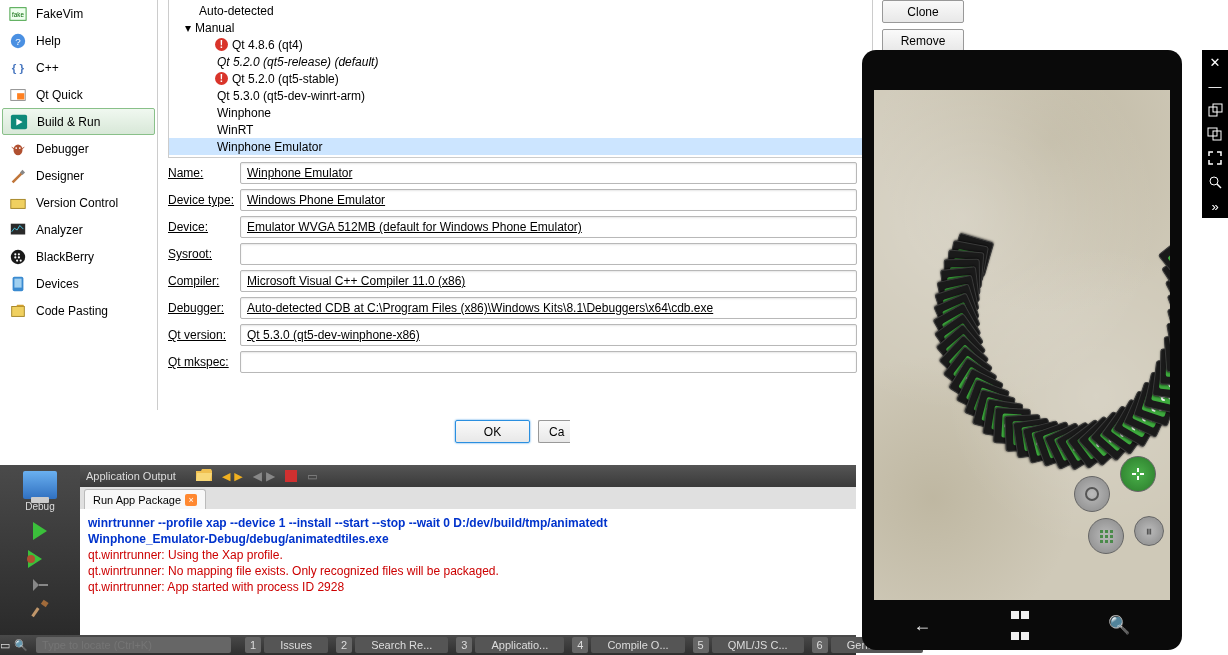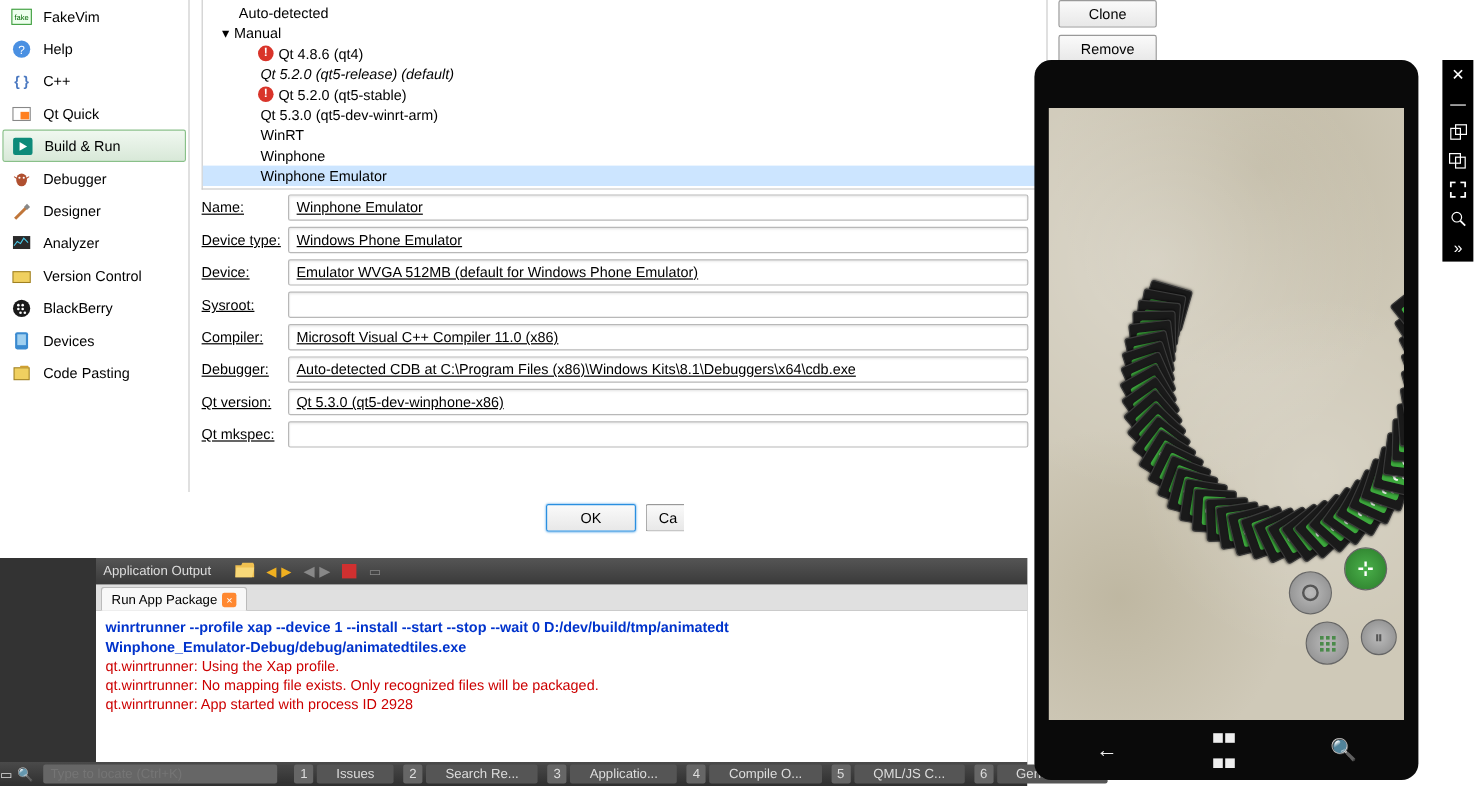--- a/index.html
+++ b/index.html
@@ -141,33 +141,33 @@
         <svg class="ico" viewBox="0 0 20 20">
           <path d="M3 16 L13 6 L15 8 L5 18 Z" fill="#c0763a"></path>
           <rect x="13" y="4" width="4" height="4" fill="#888" transform="rotate(45 15 6)"></rect>
         </svg>
       </span>
       <span>Designer</span>
     </div>
   <div class="sidebar-item">
       <span class="side-icon">
         <svg class="ico" viewBox="0 0 20 20">
+          <rect x="2" y="6" width="16" height="10" fill="#f0d060" stroke="#a08020"></rect>
+        </svg>
+      </span>
+      <span>Version Control</span>
+    </div>
+  <div class="sidebar-item">
+      <span class="side-icon">
+        <svg class="ico" viewBox="0 0 20 20">
           <rect x="2" y="3" width="16" height="12" fill="#2a2a2a"></rect>
           <polyline points="3,12 6,8 9,10 12,5 16,9" fill="none" stroke="#4ad0f0"></polyline>
         </svg>
       </span>
       <span>Analyzer</span>
-    </div>
-  <div class="sidebar-item">
-      <span class="side-icon">
-        <svg class="ico" viewBox="0 0 20 20">
-          <rect x="2" y="6" width="16" height="10" fill="#f0d060" stroke="#a08020"></rect>
-        </svg>
-      </span>
-      <span>Version Control</span>
     </div>
   <div class="sidebar-item">
       <span class="side-icon">
         <svg class="ico" viewBox="0 0 20 20">
           <circle cx="10" cy="10" r="8" fill="#1a1a1a"></circle>
           <g fill="#fff">
             <circle cx="7" cy="7" r="1.2"></circle>
             <circle cx="11" cy="7" r="1.2"></circle>
             <circle cx="7" cy="10.5" r="1.2"></circle>
             <circle cx="11" cy="10.5" r="1.2"></circle>
@@ -221,25 +221,25 @@
       <span class="tree-indent" style="width:46px"></span>
       <span class="err-icon">!</span>
       <span>Qt 5.2.0 (qt5-stable)</span>
     </div>
   <div class="tree-row">
       <span class="tree-indent" style="width:48px"></span>
       <span>Qt 5.3.0 (qt5-dev-winrt-arm)</span>
     </div>
   <div class="tree-row">
       <span class="tree-indent" style="width:48px"></span>
+      <span>Winphone</span>
+    </div>
+  <div class="tree-row">
+      <span class="tree-indent" style="width:48px"></span>
       <span>WinRT</span>
-    </div>
-  <div class="tree-row">
-      <span class="tree-indent" style="width:48px"></span>
-      <span>Winphone</span>
     </div>
   <div class="tree-row selected">
       <span class="tree-indent" style="width:48px"></span>
       <span>Winphone Emulator</span>
     </div>
 </div>
 
 <div class="right-buttons">
   <button class="btn-small">Clone</button>
   <button class="btn-small">Remove</button>
@@ -279,20 +279,39 @@
       <input class="form-input" value="" style="">
     </div>
 </div>
 
 <div class="buttons-row">
   <button class="dlg-btn default">OK</button>
   <button class="dlg-btn" style="width:32px;overflow:hidden;border-right:none;border-radius:2px 0 0 2px;text-align:left;padding-left:10px">Ca</button>
 </div>
 
 <div class="bottom-panel">
+  <div class="mode-bar">
+    <div class="mode-icon-big"></div>
+    <div class="mode-label">Debug</div>
+    <div class="play-tri"></div>
+    <div style="position:relative;width:24px;margin:0 auto 8px">
+        <div class="play-tri" style="margin:0;border-left-color:#3bc03b"></div>
+        <svg style="position:absolute;left:-2px;top:4px" width="10" height="10">
+          <circle cx="5" cy="5" r="4" fill="#b05030"></circle>
+        </svg>
+      </div>
+    <div class="arrow-gray"><svg width="20" height="18" viewBox="0 0 20 18">
+          <path d="M3 3 L3 15 L9 9 Z" fill="#888"></path>
+          <path d="M9 9 L18 9" stroke="#888" stroke-width="2"></path>
+        </svg></div>
+    <div class="hammer"><svg width="20" height="20" viewBox="0 0 20 20">
+          <rect x="12" y="2" width="6" height="5" fill="#a06a3a" transform="rotate(35 15 4)"></rect>
+          <rect x="4" y="8" width="3" height="10" fill="#c0966a" transform="rotate(35 5 13)"></rect>
+        </svg></div>
+  </div>
 
   <div class="output-header">
     <span>Application Output</span>
     <span style="margin-left:16px"><svg class="folder-ico" viewBox="0 0 16 14">
           <polygon points="0,3 5,3 6,1 15,1 16,3 16,13 0,13" fill="#f0c050"></polygon>
           <polygon points="1,5 16,5 14,13 0,13" fill="#f8d878"></polygon>
         </svg></span>
     <span style="margin-left:6px;color:#f0b020">◀</span>
     <span style="color:#f0b020">▶</span>
     <span style="margin-left:6px" class="ctrl-prev">◀</span>

